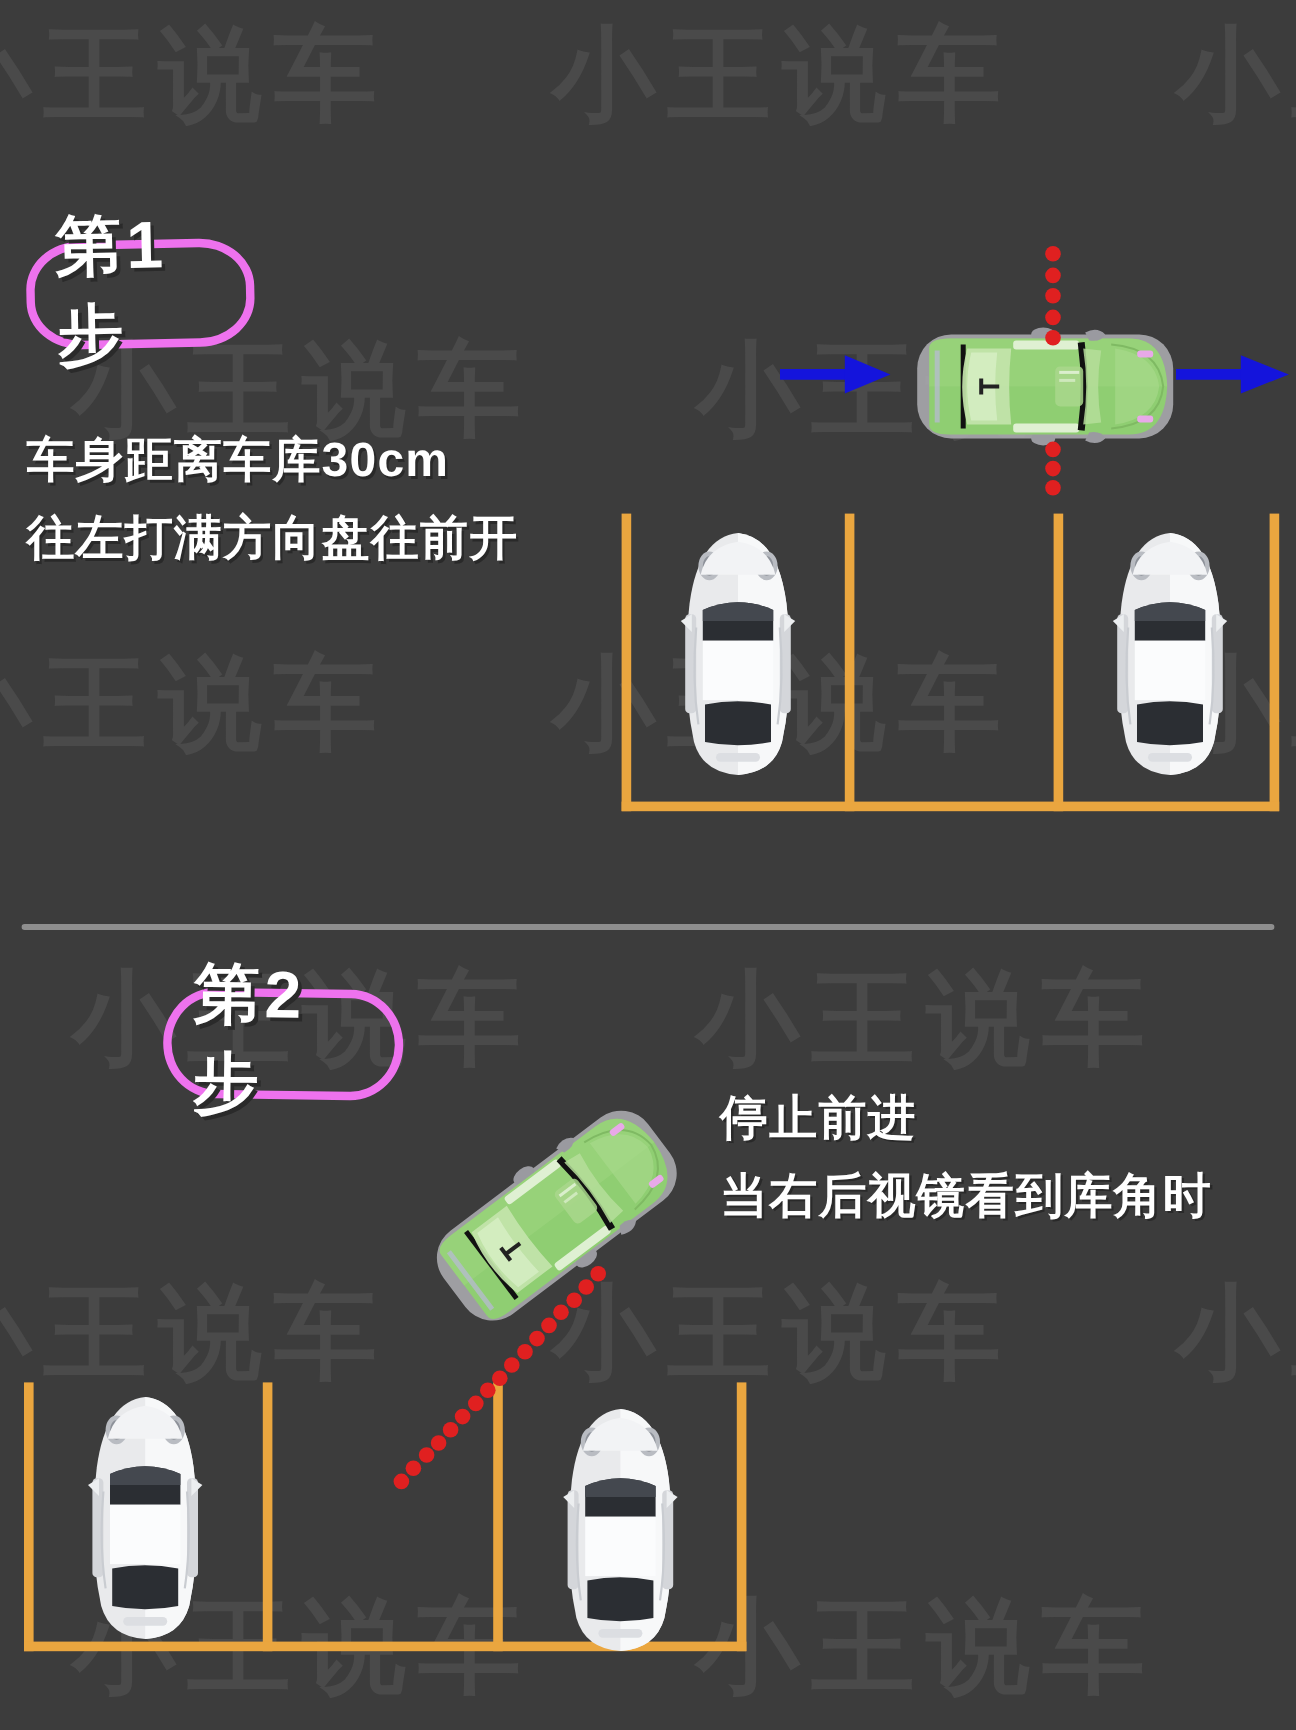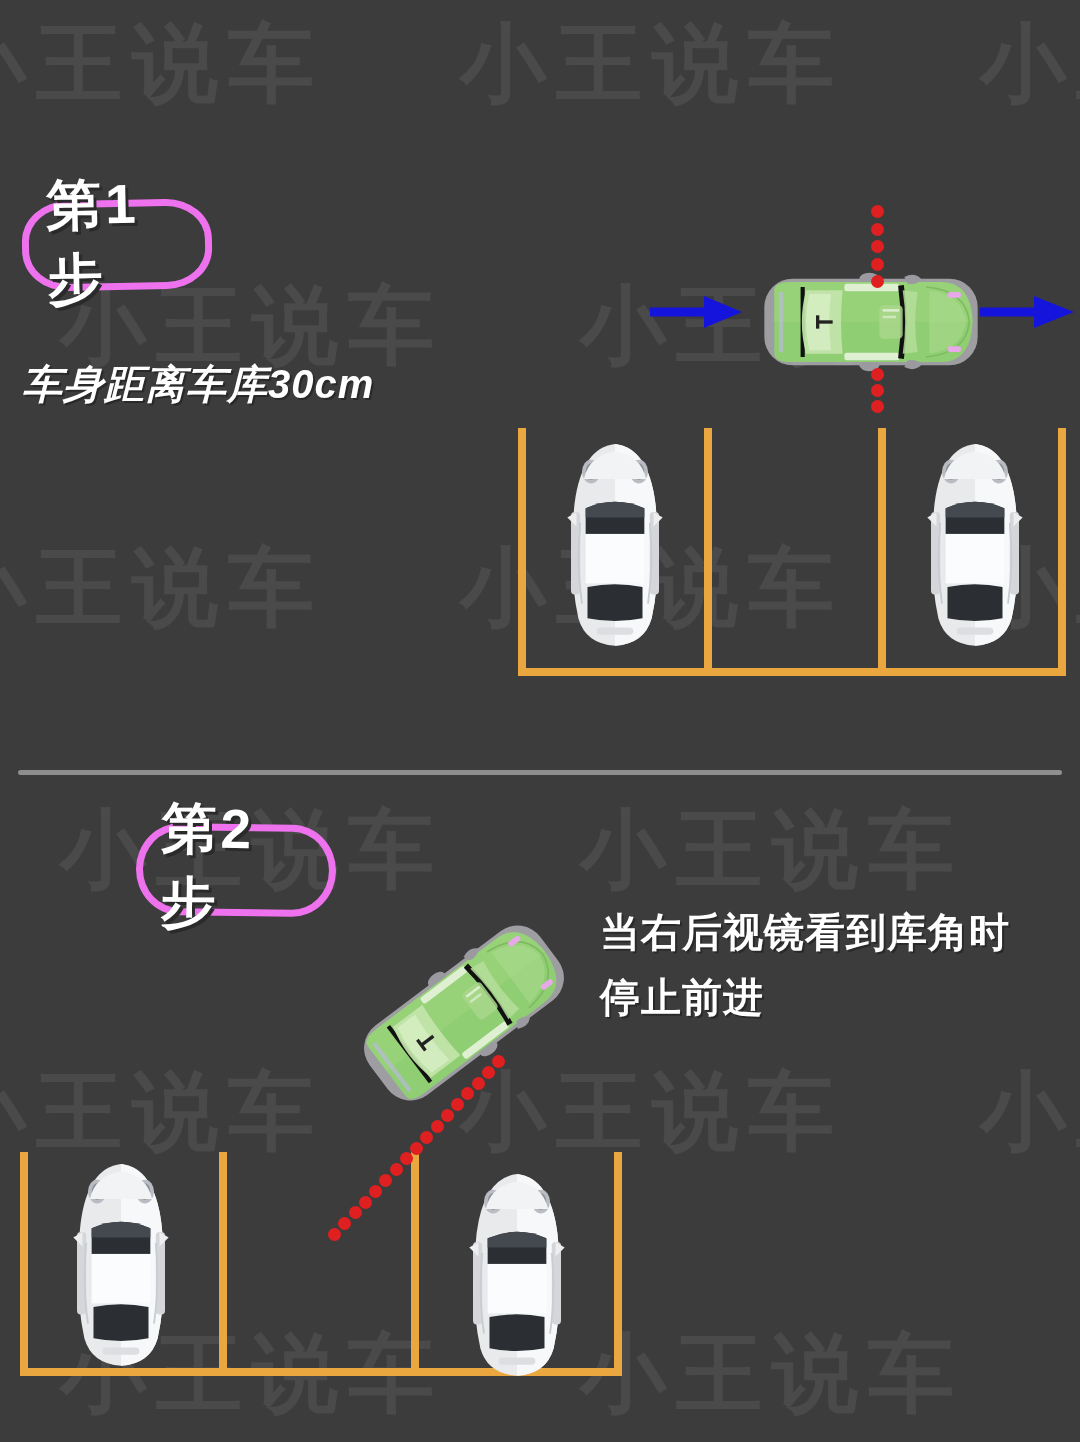--- a/index.html
+++ b/index.html
@@ -57,21 +57,21 @@
   #badge2{left:136px;top:824px;width:200px;height:92px;border-radius:44px/46px;transform:rotate(0.8deg);}
 
   
   .steptext{
     position:absolute;z-index:6;color:#ffffff;
     font-size:40px;font-weight:700;line-height:1.62;
     letter-spacing:1px;
     text-shadow:2px 2px 0 rgba(25,25,25,.55);
     font-family:"Liberation Sans","DejaVu Sans",sans-serif;
   }
-  #text1{left:22px;top:352px;font-style:italic;}
+  #text1{left:22px;top:352px;}
   #text2{left:600px;top:900px;}
   .steptext div{white-space:nowrap;}
 
   
   .divider{
     position:absolute;left:18px;right:18px;top:770px;height:5px;
     background:#8e8e8e;border-radius:3px;z-index:4;
   }
 
   
@@ -110,20 +110,21 @@
       <div class="wm" style="left: 980px; top: 1068px;">小王说车</div>
       <div class="wm" style="left: 60px; top: 1330px;">小王说车</div>
       <div class="wm" style="left: 580px; top: 1330px;">小王说车</div>
     </div>
 
 
   <div class="badge" id="badge1">第1步</div>
 
   <div class="steptext" id="text1">
     <div>车身距离车库30cm</div>
+    <div>往左打满方向盘往前开</div>
   </div>
 
   <div class="bayline v" style="left:518px;top:428px;height:248px;"></div>
   <div class="bayline v" style="left:704px;top:428px;height:248px;"></div>
   <div class="bayline v" style="left:878px;top:428px;height:248px;"></div>
   <div class="bayline v" style="left:1058px;top:428px;height:248px;"></div>
   <div class="bayline h" style="left:518px;top:668px;width:548px;"></div>
 
   <div class="dots" id="dots-s1">
       <div class="dot" style="left: 871px; top: 205px;"></div>
@@ -218,22 +219,22 @@
       <path d="M22 92 Q18 140 24 180" stroke="#c9ccd1" stroke-width="2" fill="none"></path>
       <path d="M98 92 Q102 140 96 180" stroke="#c9ccd1" stroke-width="2" fill="none"></path>
     </g>
   </svg>
 
   <div class="divider"></div>
 
   <div class="badge" id="badge2">第2步</div>
 
   <div class="steptext" id="text2">
+    <div>停止前进</div>
     <div>当右后视镜看到库角时</div>
-    <div>停止前进</div>
   </div>
 
   <div class="bayline v" style="left:20px;top:1152px;height:224px;"></div>
   <div class="bayline v" style="left:219px;top:1152px;height:224px;"></div>
   <div class="bayline v" style="left:411px;top:1152px;height:224px;"></div>
   <div class="bayline v" style="left:614px;top:1152px;height:224px;"></div>
   <div class="bayline h" style="left:20px;top:1368px;width:602px;"></div>
 
   <div class="dots" id="dots-s2">
       <div class="dot" style="left: 492px; top: 1055px;"></div>

